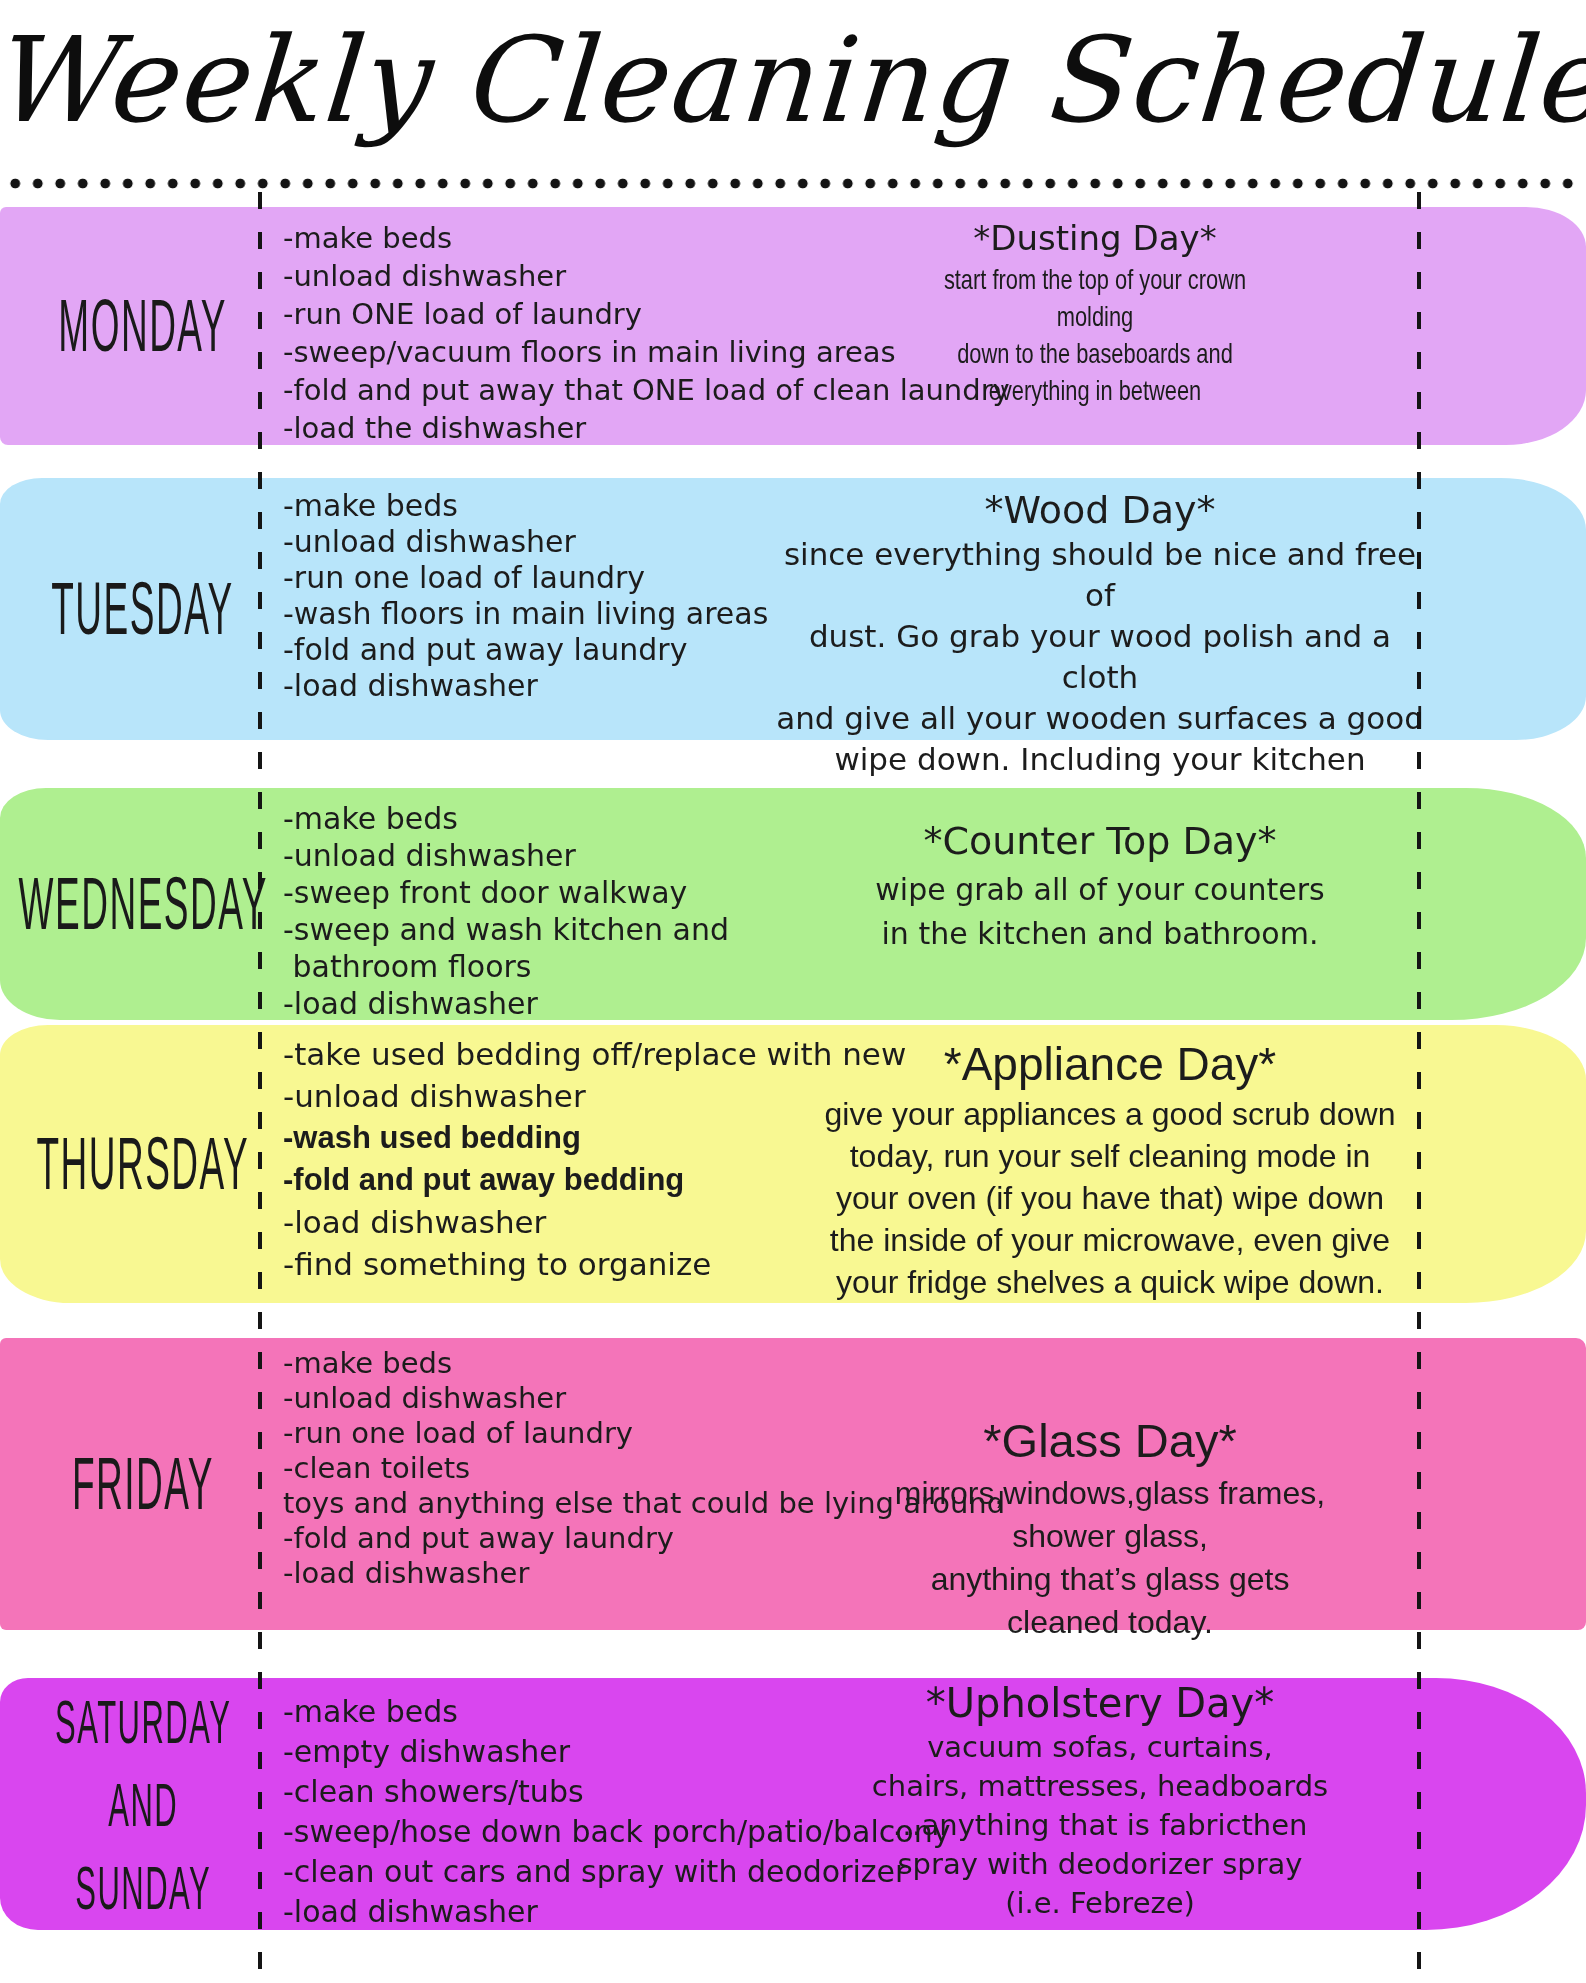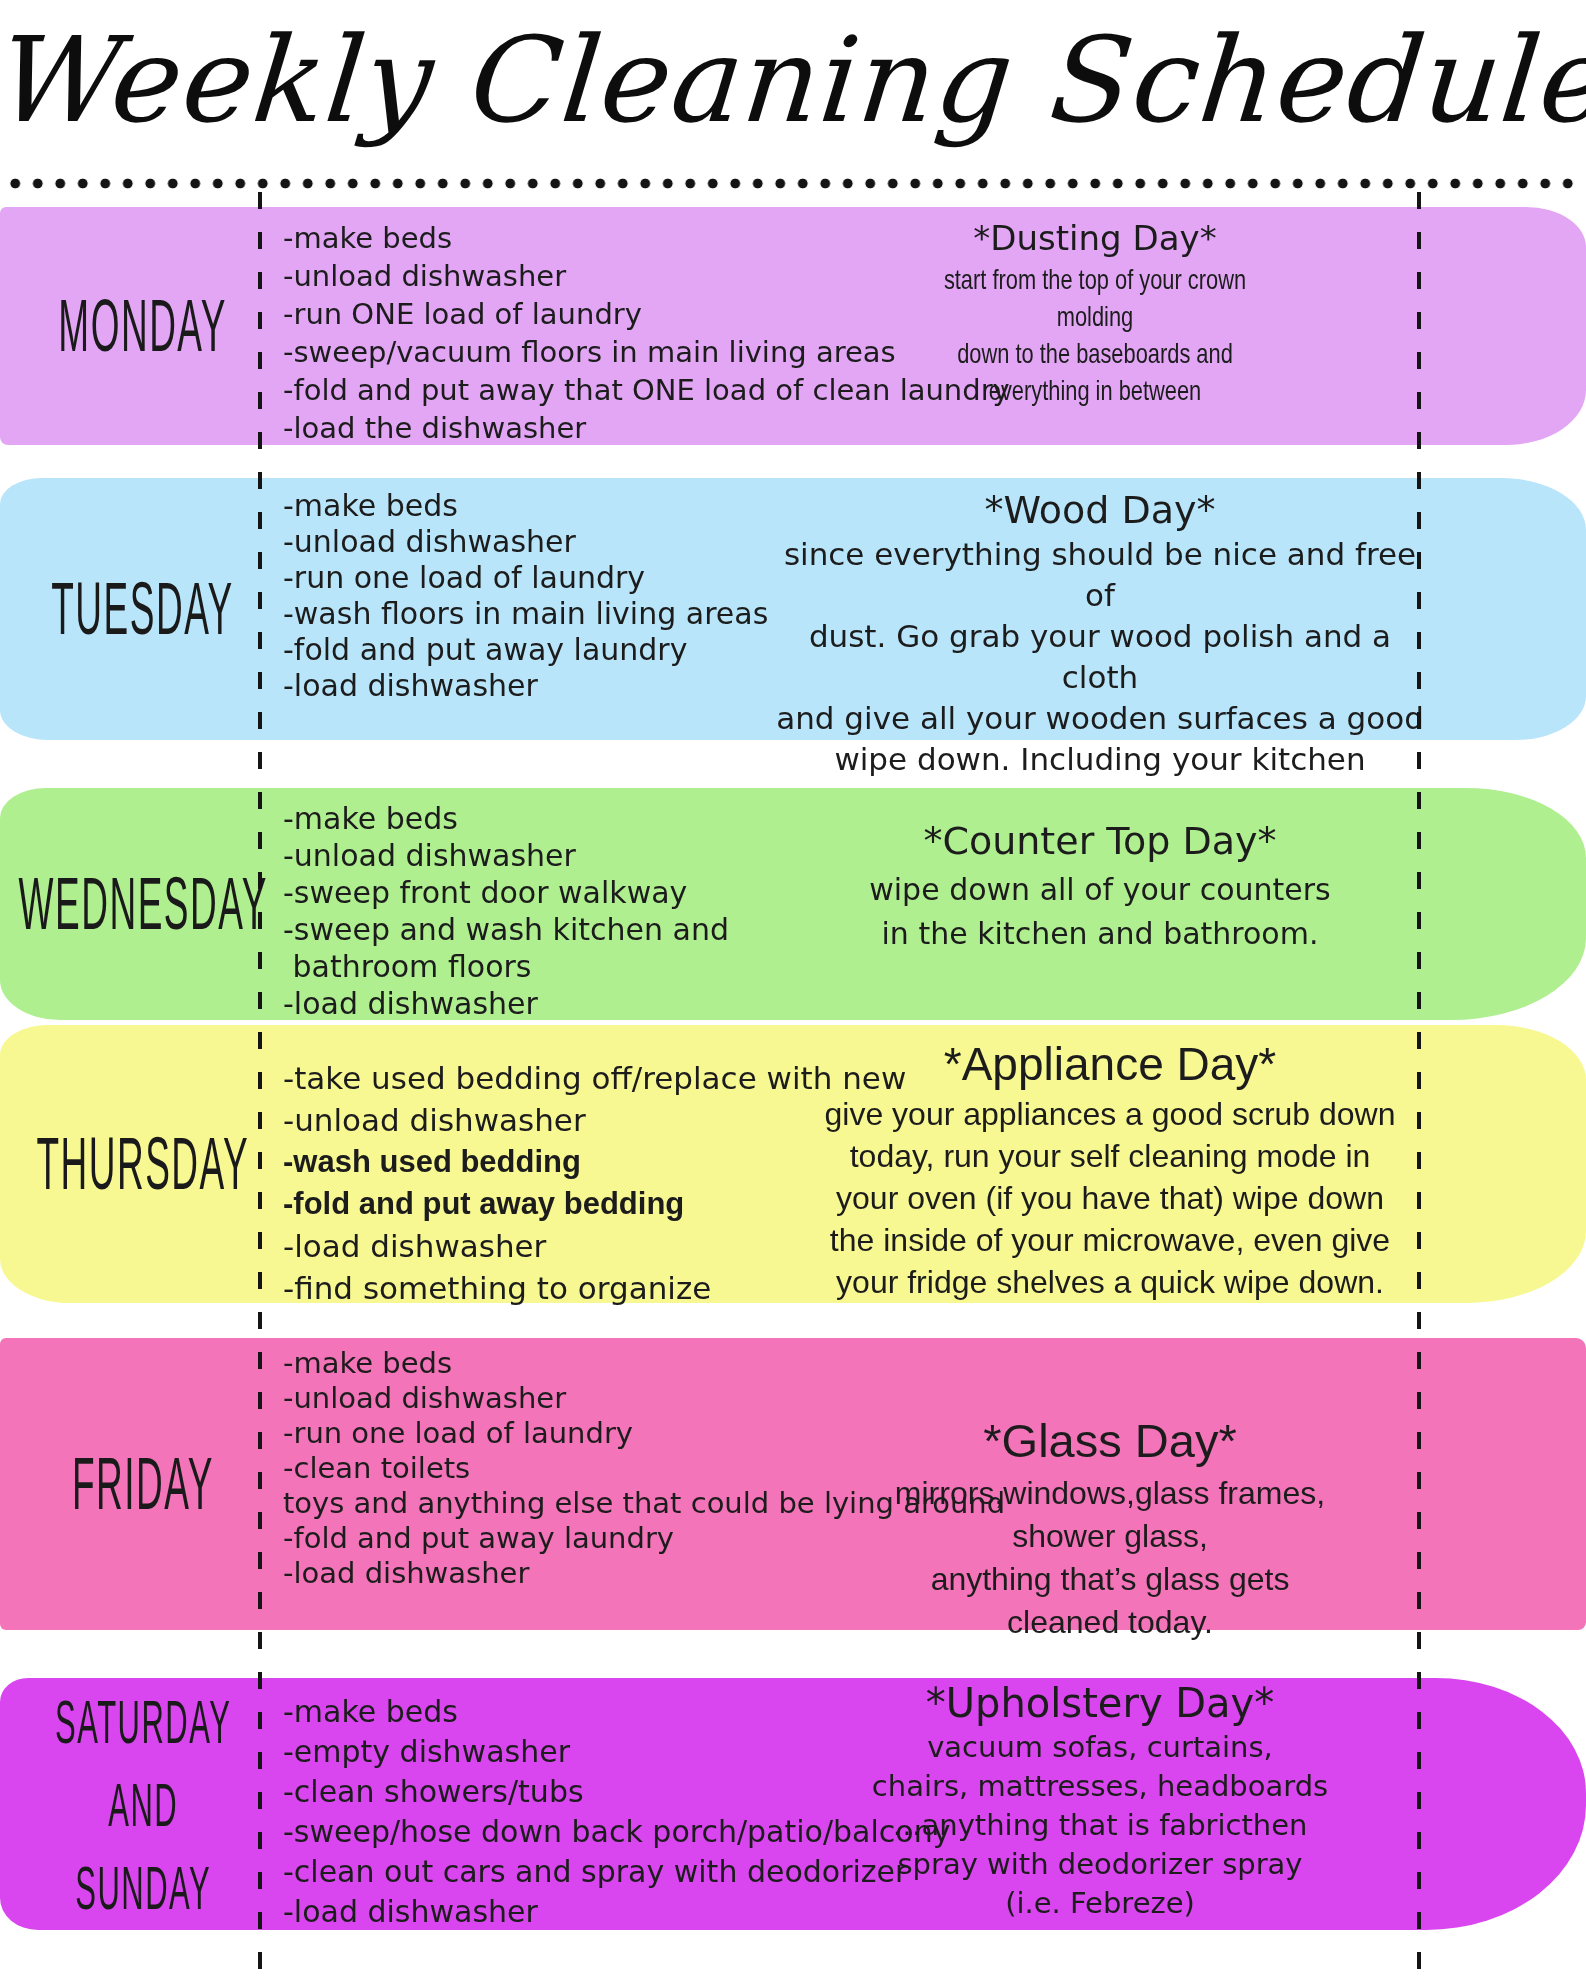--- a/index.html
+++ b/index.html
@@ -76,21 +76,21 @@
   .row-satsun .day-label { font-size: 62px; line-height: 83px; }
 
   
   .tasks { position: absolute; left: 283px; top: 0; width: 870px; }
   .task  { white-space: nowrap; }
   .task.alt { font-family: "Liberation Sans", sans-serif; font-weight: bold; }
 
   .row-monday    .tasks { padding-top: 12px; font-size: 29px; line-height: 38px; }
   .row-tuesday   .tasks { padding-top: 10px; font-size: 30px; line-height: 36px; }
   .row-wednesday .tasks { padding-top: 12px; font-size: 30px; line-height: 37px; }
-  .row-thursday  .tasks { padding-top: 32px; font-size: 31px; line-height: 42px; }
+  .row-thursday  .tasks { padding-top: 8px; font-size: 31px; line-height: 42px; }
   .row-friday    .tasks { padding-top: 8px;  font-size: 29px; line-height: 35px; }
   .row-satsun    .tasks { padding-top: 14px; font-size: 30px; line-height: 40px; }
 
   
   .note { position: absolute; text-align: center; }
   .note-body { white-space: pre-line; }
 
   .row-monday .note { left: 770px; width: 650px; top: 8px; }
   .row-monday .note-title { font-size: 34px; line-height: 46px; }
   .row-monday .note-body  {
@@ -186,21 +186,21 @@
     <div class="tasks">
           <div class="task">-make beds</div>
           <div class="task">-unload dishwasher</div>
           <div class="task">-sweep front door walkway</div>
           <div class="task">-sweep and wash kitchen and</div>
           <div class="task">&nbsp;bathroom floors</div>
           <div class="task">-load dishwasher</div>
         </div>
     <div class="note">
       <div class="note-title">*Counter Top Day*</div>
-      <div class="note-body">wipe down all of your counters
+      <div class="note-body">wipe grab all of your counters
 in the kitchen and bathroom.</div>
     </div>
   </div>
       <div class="day-row row-thursday" style="background-color: rgb(248, 248, 146);">
     <div class="day-label-wrap">
       <div class="day-label">THURSDAY</div>
     </div>
     <div class="tasks">
           <div class="task">-take used bedding off/replace with new</div>
           <div class="task">-unload dishwasher</div>

